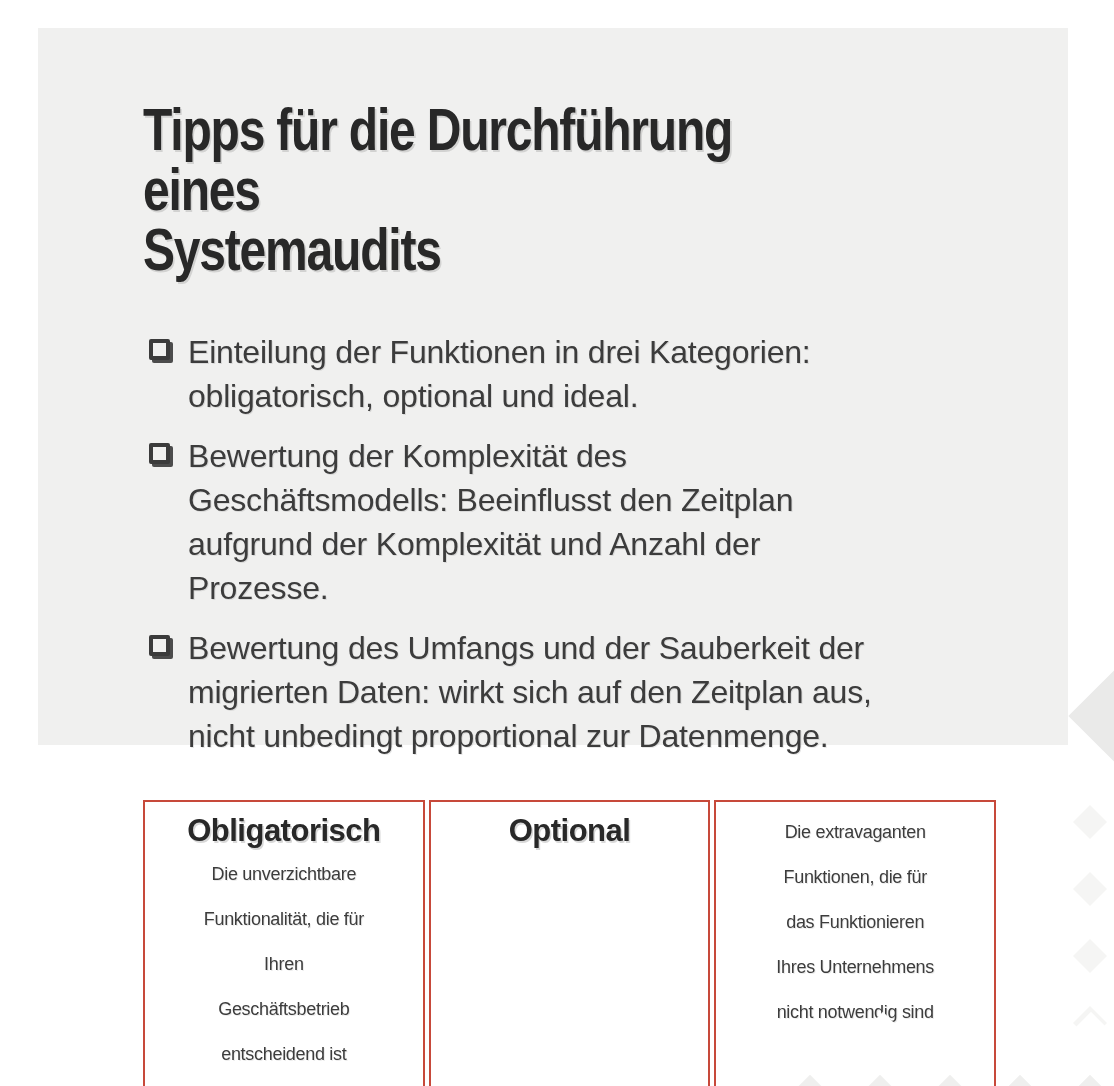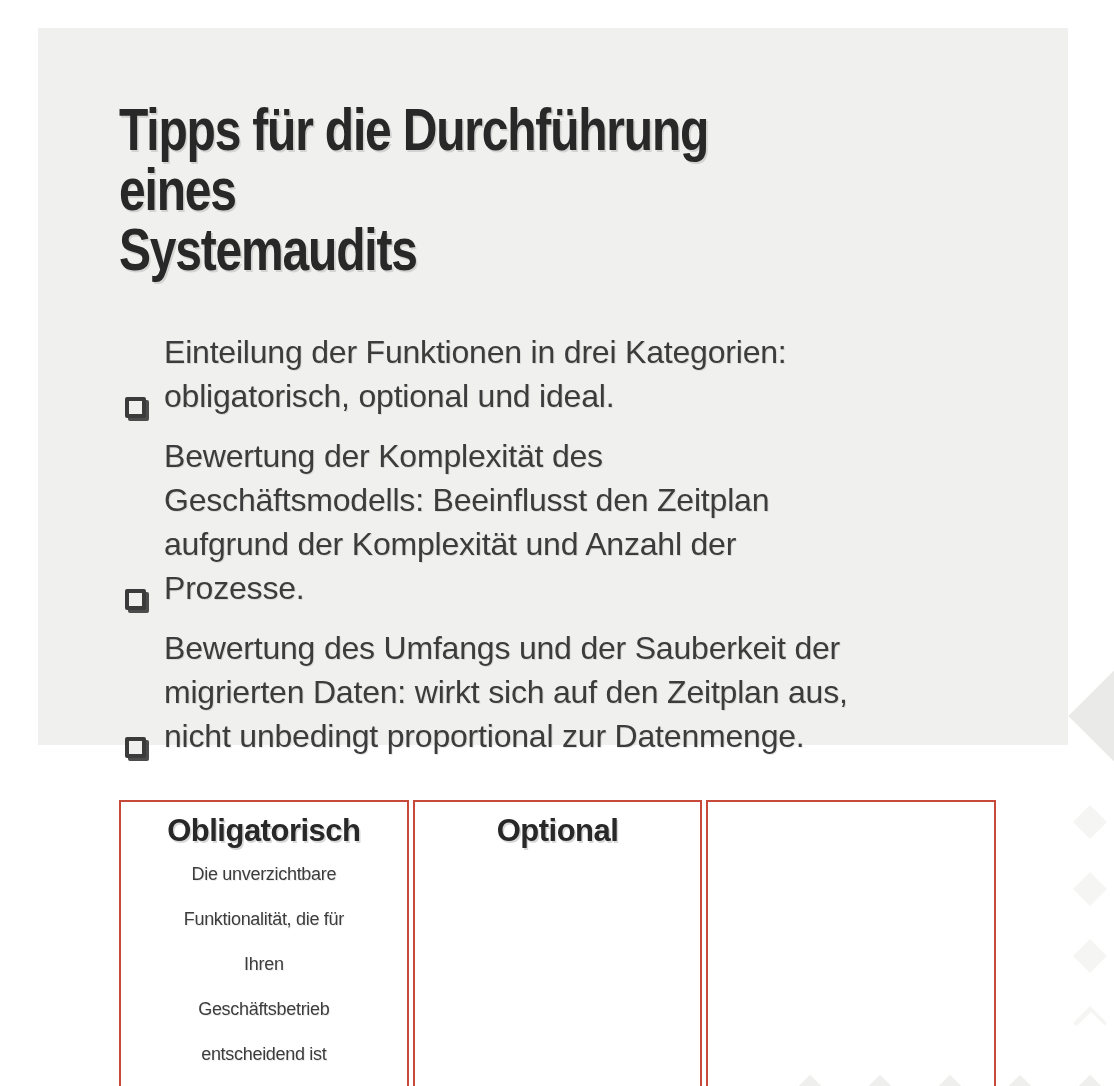--- a/index.html
+++ b/index.html
@@ -25,21 +25,21 @@
     overflow: hidden;
   }
 
   .card {
     position: absolute;
     left: 38px;
     top: 28px;
     width: 1030px;
     height: 717px;
     background: var(--card-bg);
-    padding: 72px 72px 0 81px;
+    padding: 72px 72px 0 105px;
     z-index: 1;
   }
 
   .page-title {
     font-size: 60px;
     line-height: 60px;
     font-weight: 700;
     letter-spacing: -1.5px;
     color: var(--heading-color);
     white-space: pre-line;
@@ -47,21 +47,21 @@
     transform-origin: left top;
     text-shadow: 2px 2px 0 rgba(40,40,40,0.15);
   }
 
   .bullet-list {
     list-style: none;
     margin-top: 50px;
   }
   .bullet-item {
     display: flex;
-    align-items: flex-end;
+    align-items: flex-start;
     margin-bottom: 16px;
   }
   .checkbox-icon {
     flex: 0 0 auto;
     width: 21px;
     height: 21px;
     border: 4px solid #3b3b3b;
     border-radius: 2px;
     background: var(--card-bg);
     box-shadow: 3px 3px 0 0 #4c4c4c;
@@ -170,20 +170,25 @@
         <div class="category-body">Die unverzichtbare
 Funktionalität, die für
 Ihren
 Geschäftsbetrieb
 entscheidend ist</div>
       </div>
       <div class="category-cell">
         <div class="category-header">Optional</div>
       </div>
       <div class="category-cell">
+        <div class="category-body">Die extravaganten
+Funktionen, die für
+das Funktionieren
+Ihres Unternehmens
+nicht notwendig sind</div>
       </div>
     </div>
 
   </div>
 
   <div class="diamond sm s1"></div>
   <div class="diamond sm s2"></div>
   <div class="diamond sm s3"></div>
   <div class="diamond sm s4"></div>
 

